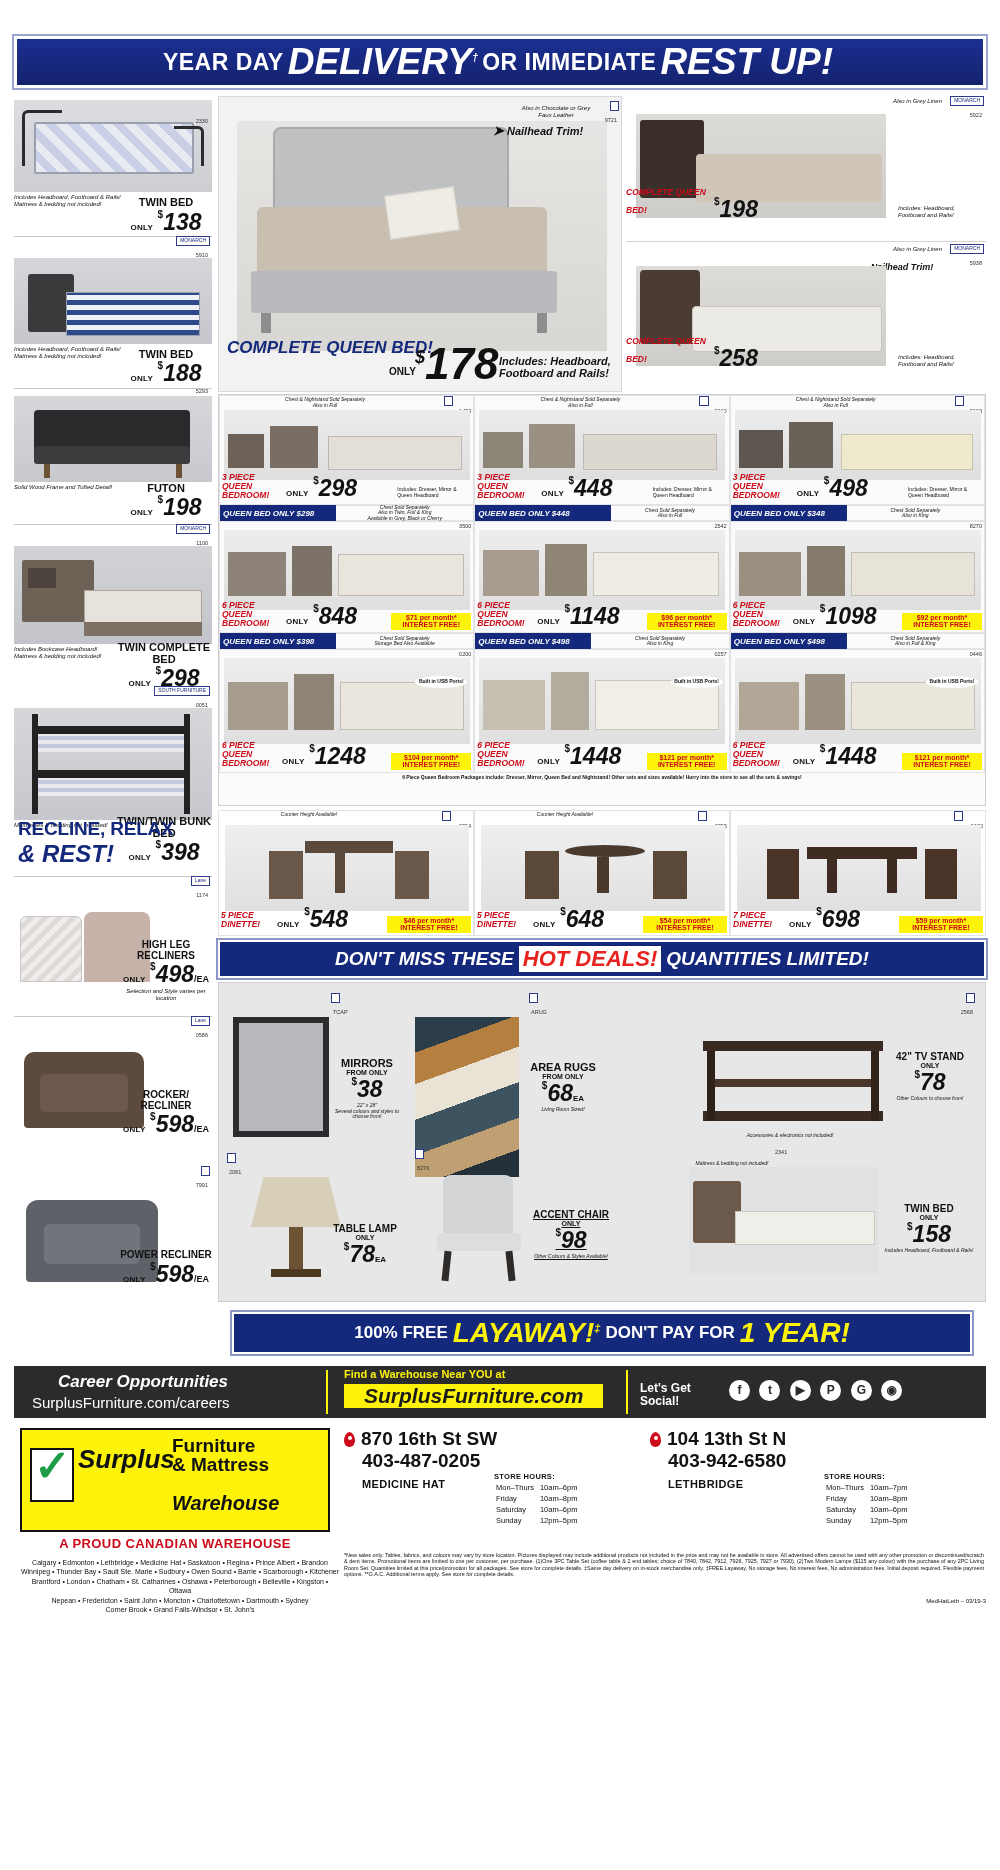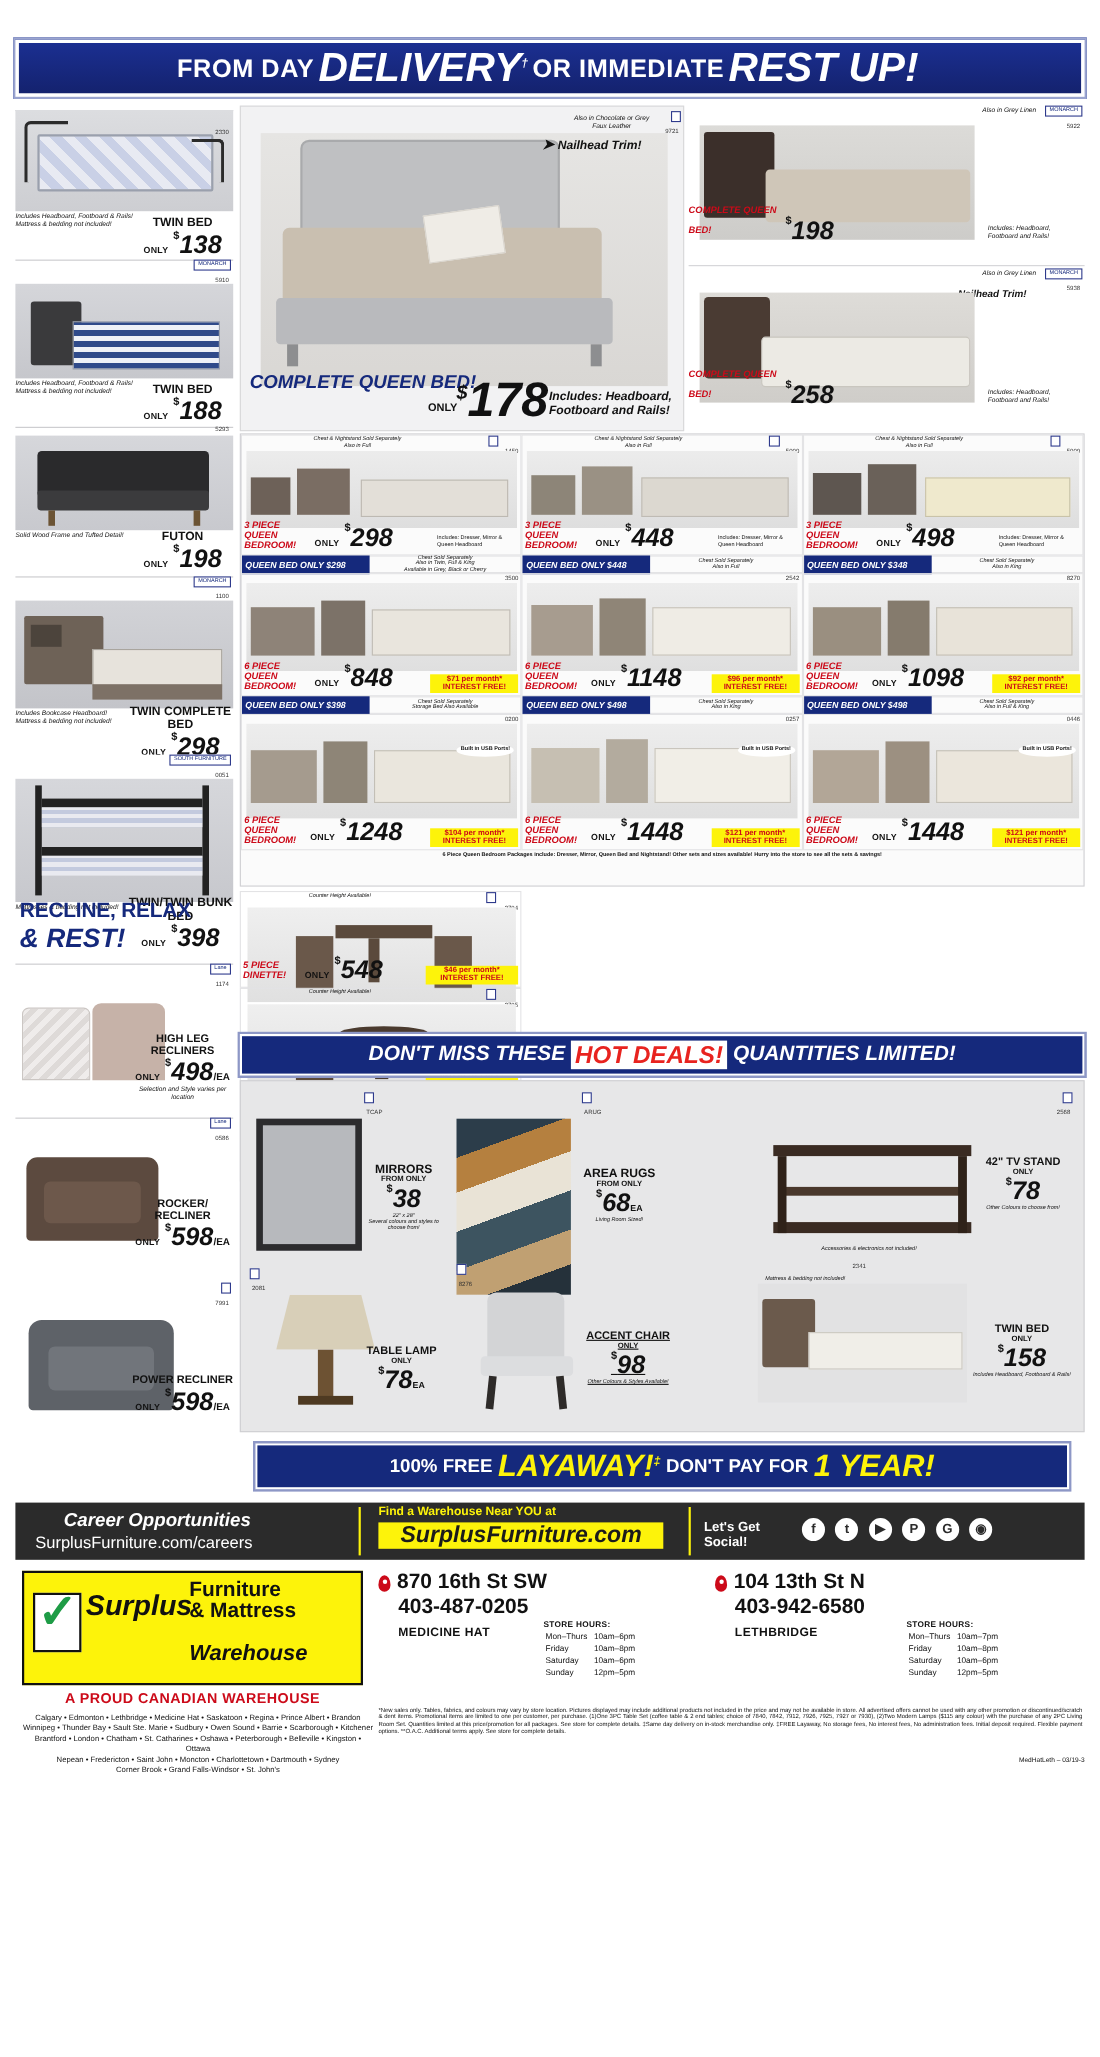--- a/index.html
+++ b/index.html
@@ -122,21 +122,21 @@
   .code { position:absolute; right:0; top:232px; font-size:6px; color:#111;}
 
   hr.sep { border:0; border-top:1px solid #c9c9cc; margin:4px 0; }
 </style>
 </head>
 <body>
 
 <div class="page">
 
   <div class="topbar">
-    <span class="t1">FROM DAY</span>
+    <span class="t1">YEAR DAY</span>
     <span class="t2"><span>DELIVERY</span><sup>†</sup></span>
     <span class="t1">OR IMMEDIATE</span>
     <span class="t2">REST UP!</span>
   </div>
 
   <div class="leftcol">
 
     <div class="card" style="height:132px;">
       <div class="ph" style="position:absolute;left:0;top:0;width:198px;height:92px;background:linear-gradient(#dcdde0,#cdced2);">
         <div class="abs" style="left:20px;top:22px;width:160px;height:52px;background:repeating-linear-gradient(45deg,#e8eaf2 0 8px,#c9d0e6 8px 16px);border:2px solid #9aa0ad;border-radius:2px;"></div>
@@ -427,21 +427,21 @@
     </div>
 
     <div class="setrow">
       <div class="setcell" style="width:256px;height:16px;display:flex;align-items:center;">
         <div class="bluebar" style="width:116px;">QUEEN BED ONLY $298</div>
         <div class="xtiny ital center" style="flex:1;white-space:pre-line;">Chest Sold Separately
 Also in Twin, Full &amp; King
 Available in Grey, Black or Cherry</div>
       </div>
       <div class="setcell" style="width:256px;height:16px;display:flex;align-items:center;">
-        <div class="bluebar" style="width:116px;">QUEEN BED ONLY $448</div>
+        <div class="bluebar" style="width:136px;">QUEEN BED ONLY $448</div>
         <div class="xtiny ital center" style="flex:1;white-space:pre-line;">Chest Sold Separately
 Also in Full</div>
       </div>
       <div class="setcell" style="width:256px;height:16px;display:flex;align-items:center;">
         <div class="bluebar" style="width:116px;">QUEEN BED ONLY $348</div>
         <div class="xtiny ital center" style="flex:1;white-space:pre-line;">Chest Sold Separately
 Also in King</div>
       </div>
     </div>
 
@@ -562,21 +562,21 @@
         </div>
         <div class="abs yellowtag" style="right:2px;bottom:2px;width:80px;white-space:pre-line;">$121 per month*
 INTEREST FREE!</div>
         <div class="abs xtiny center bold" style="right:6px;top:26px;width:52px;background:#fff;border-radius:50%;padding:3px;">Built in USB Ports!</div>
       </div>
     </div>
 
     <div class="xtiny bold center" style="padding:2px 6px;">6 Piece Queen Bedroom Packages include: Dresser, Mirror, Queen Bed and Nightstand! Other sets and sizes available! Hurry into the store to see all the sets &amp; savings!</div>
   </div>
 
-  <div class="abs" style="left:218px;top:810px;width:768px;height:126px;display:flex;flex-direction:column;">
+  <div class="abs" style="left:218px;top:810px;width:768px;height:126px;display:flex;">
     <div class="setcell" style="width:256px;height:126px;border:1px solid #e3e3e5;">
       <div class="abs xtiny ital center" style="left:50px;top:1px;width:80px;">Counter Height Available!</div>
       <div class="abs brandtag" style="right:22px;top:0;">&nbsp;</div>
       <div class="abs sku" style="right:2px;top:12px;">2794</div>
       <div class="abs ph" style="left:6px;top:14px;width:244px;height:86px;background:linear-gradient(#efefef,#e0e0e0);">
         <div class="abs" style="left:80px;top:16px;width:88px;height:12px;background:#5b4a3c;"></div>
         <div class="abs" style="left:110px;top:28px;width:10px;height:40px;background:#5b4a3c;"></div>
         <div class="abs" style="left:44px;top:26px;width:34px;height:48px;background:#6a584a;"></div>
         <div class="abs" style="left:170px;top:26px;width:34px;height:48px;background:#6a584a;"></div>
       </div>

